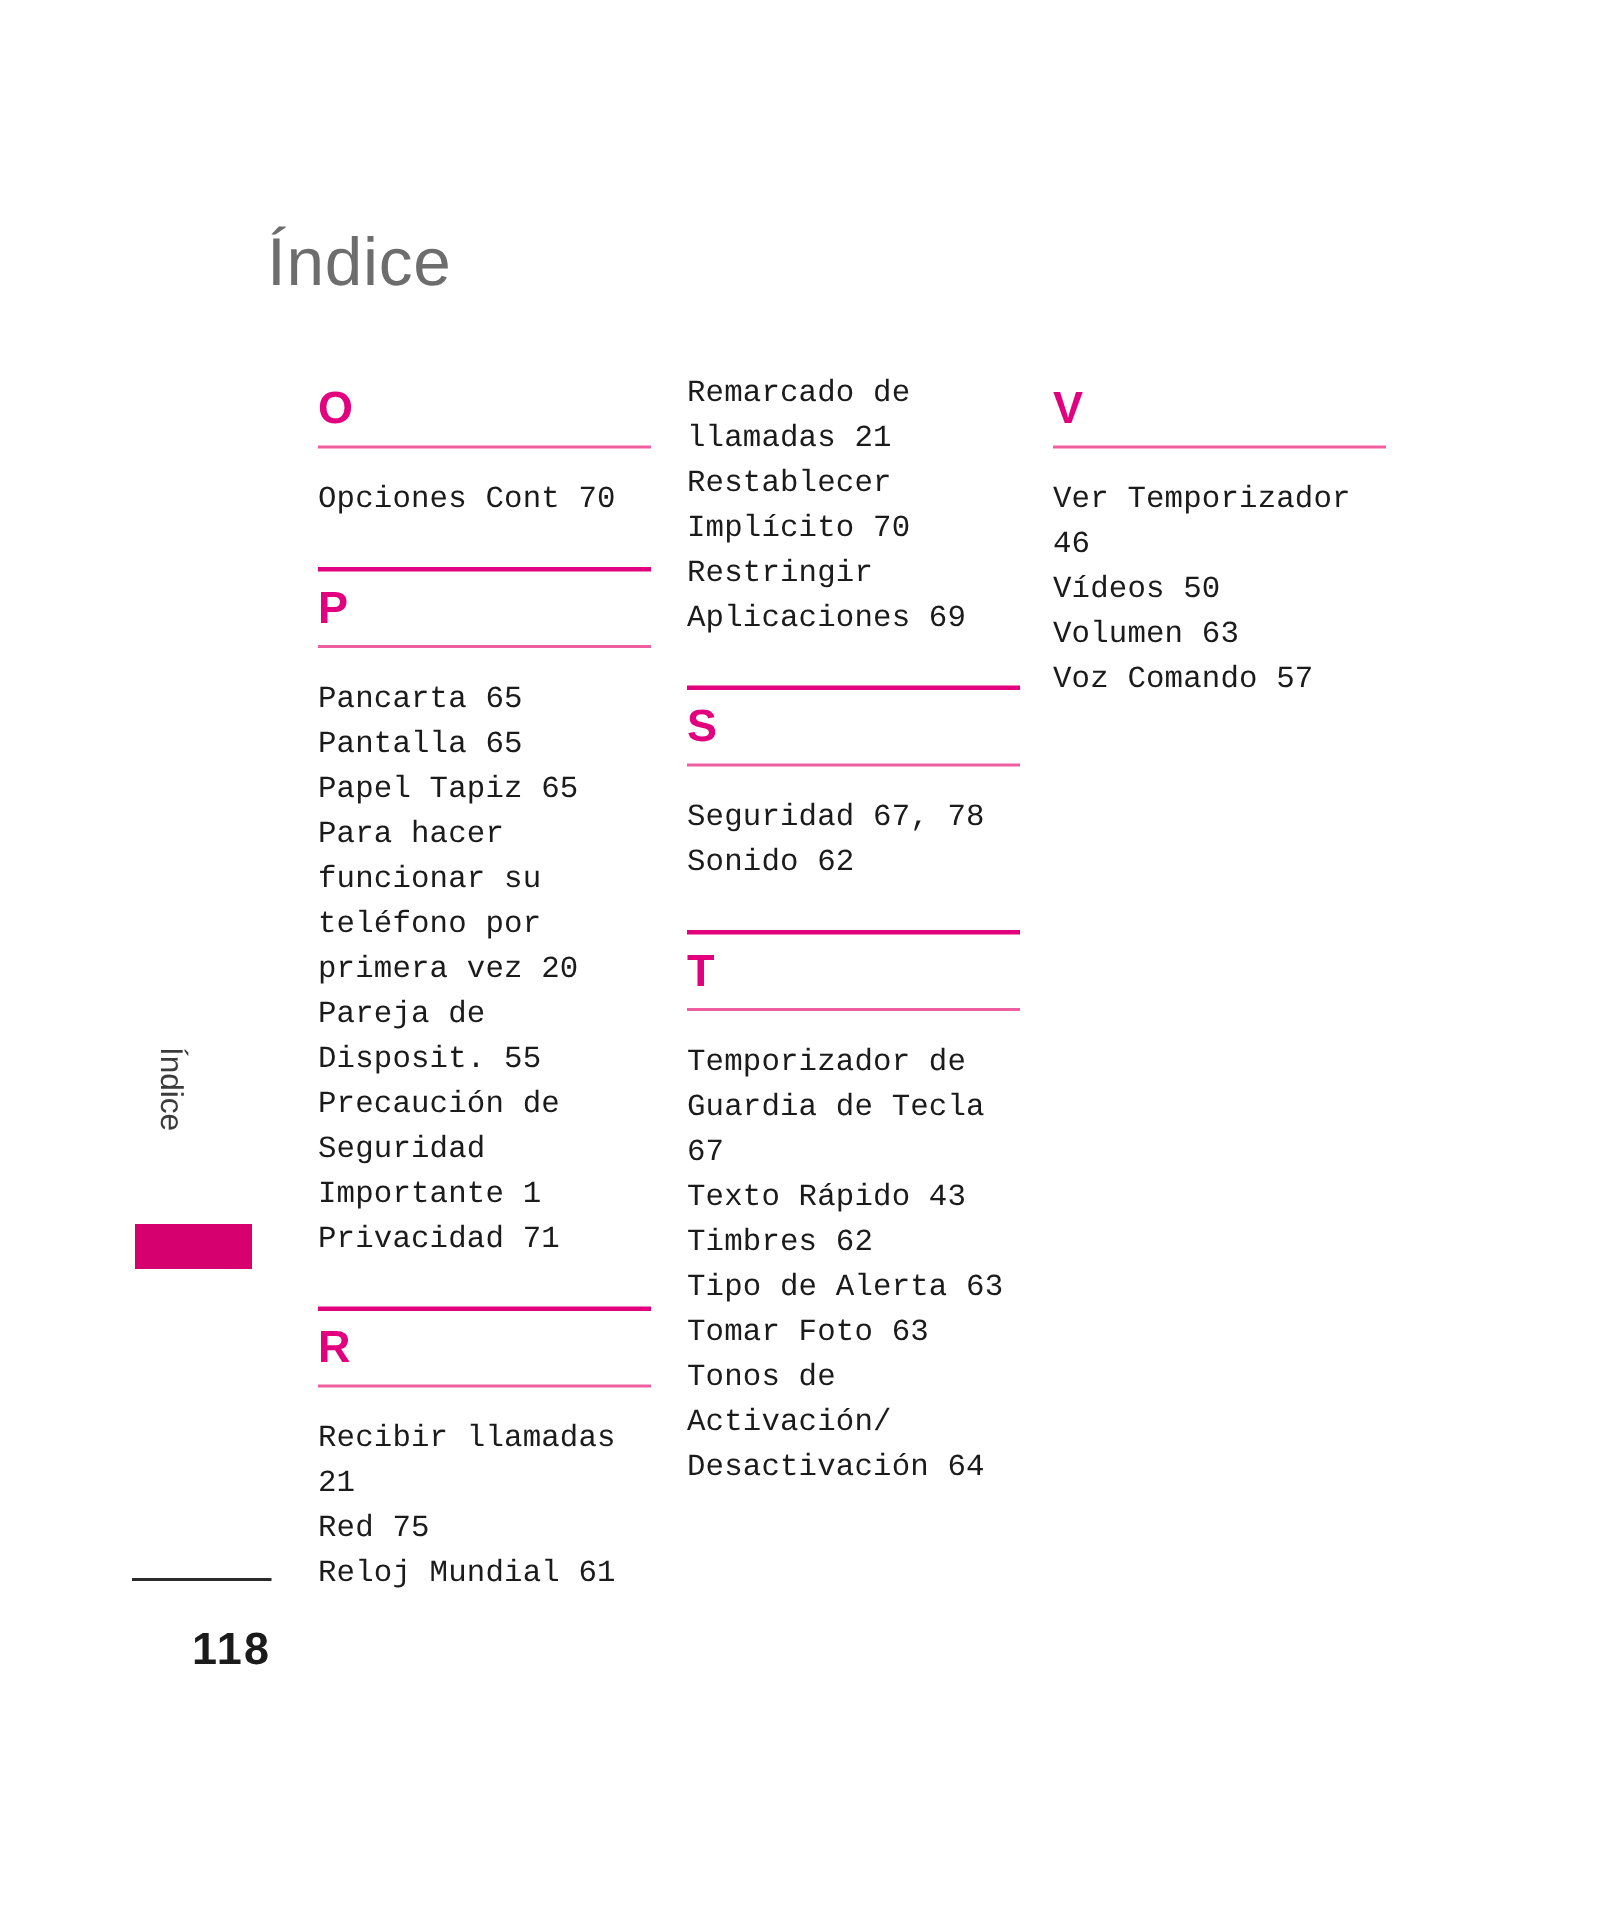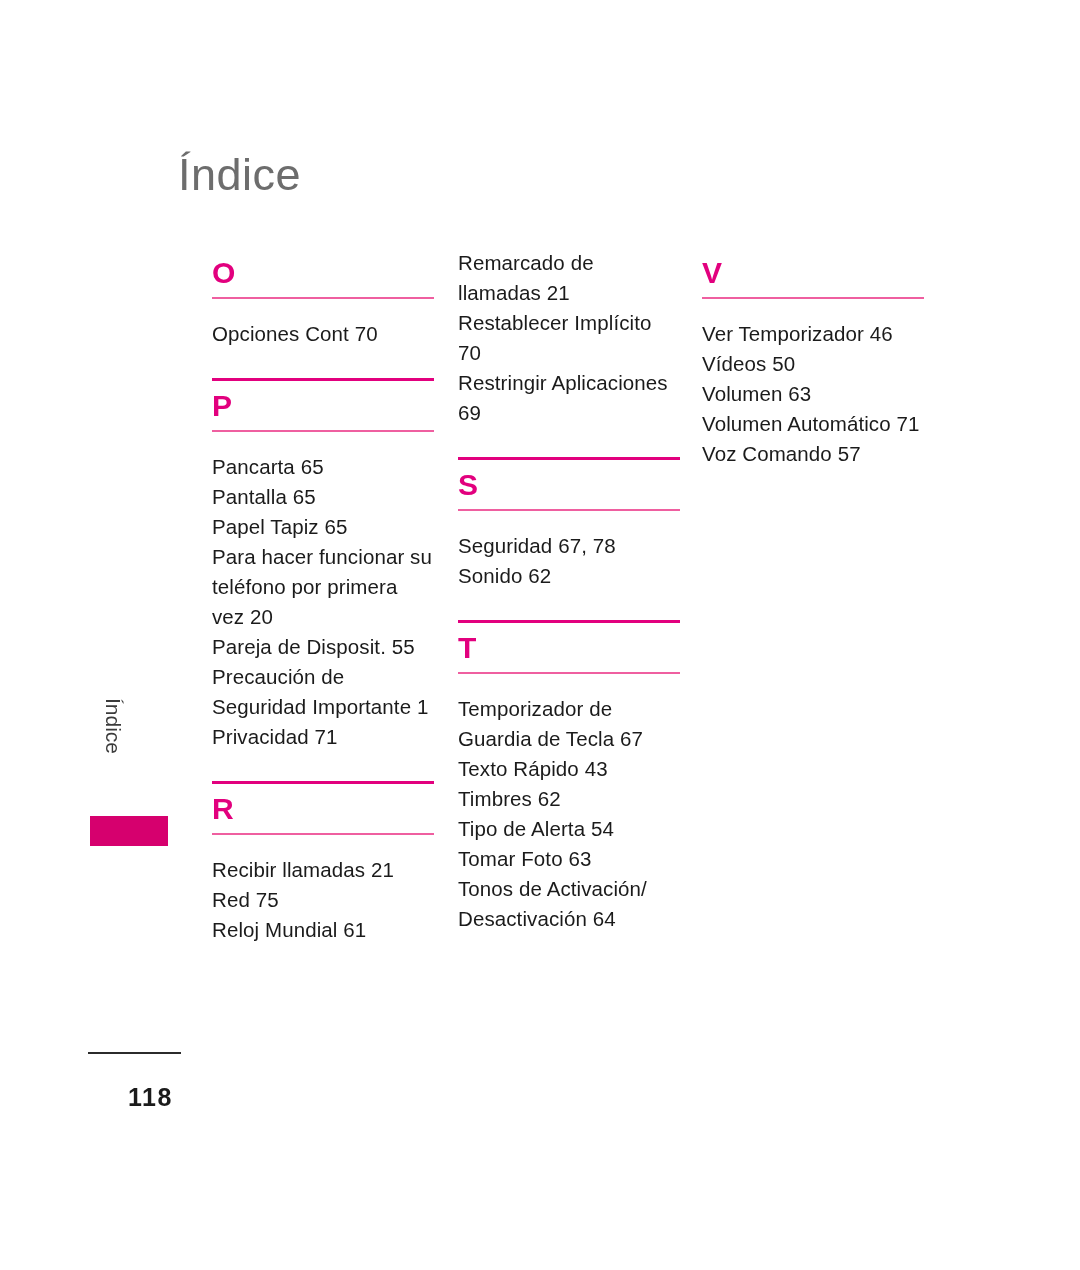--- a/index.html
+++ b/index.html
@@ -93,38 +93,39 @@
   }
 
   .entries {
     padding-top: 20px;
   }
   .entry {
     font-size: 20.5px;
     color: #1b1b1b;
     line-height: 30px;
     letter-spacing: 0.1px;
+    font-family: Liberation Mono, monospace;
   }
 
   .gap-before { margin-top: 29px; }
 
   
   .footer-rule {
     position: absolute;
     left: 88px;
     top: 1052px;
     width: 93px;
     height: 2px;
     background: #2b2b2b;
   }
   .page-number {
     position: absolute;
     left: 128px;
     top: 1085px;
-    font-size: 25px;
+    font-size: 30px;
     font-weight: 700;
     color: #1b1b1b;
     letter-spacing: 1.5px;
     line-height: 1;
   }
 </style>
 </head>
 <body>
 
 <div class="page-title">Índice</div>
@@ -184,35 +185,34 @@
         </div>
       </div>
       <div class="section">
         <div class="rule-thick gap-before"></div>
         <div class="letter">T</div>
         <div class="rule-thin"></div>
         <div class="entries">
           <div class="entry">Temporizador de Guardia de Tecla 67</div>
           <div class="entry">Texto Rápido 43</div>
           <div class="entry">Timbres 62</div>
-          <div class="entry">Tipo de Alerta 54</div>
+          <div class="entry">Tipo de Alerta 63</div>
           <div class="entry">Tomar Foto 63</div>
           <div class="entry">Tonos de Activación/ Desactivación 64</div>
         </div>
       </div>
     </div>
   <div class="col col-3">
       <div class="section">
         <div class="letter">V</div>
         <div class="rule-thin"></div>
         <div class="entries">
           <div class="entry">Ver Temporizador 46</div>
           <div class="entry">Vídeos 50</div>
           <div class="entry">Volumen 63</div>
-          <div class="entry">Volumen Automático 71</div>
           <div class="entry">Voz Comando 57</div>
         </div>
       </div>
     </div>
 </div>
 
 <div class="footer-rule"></div>
 <div class="page-number">118</div>
 
 </body></html>

